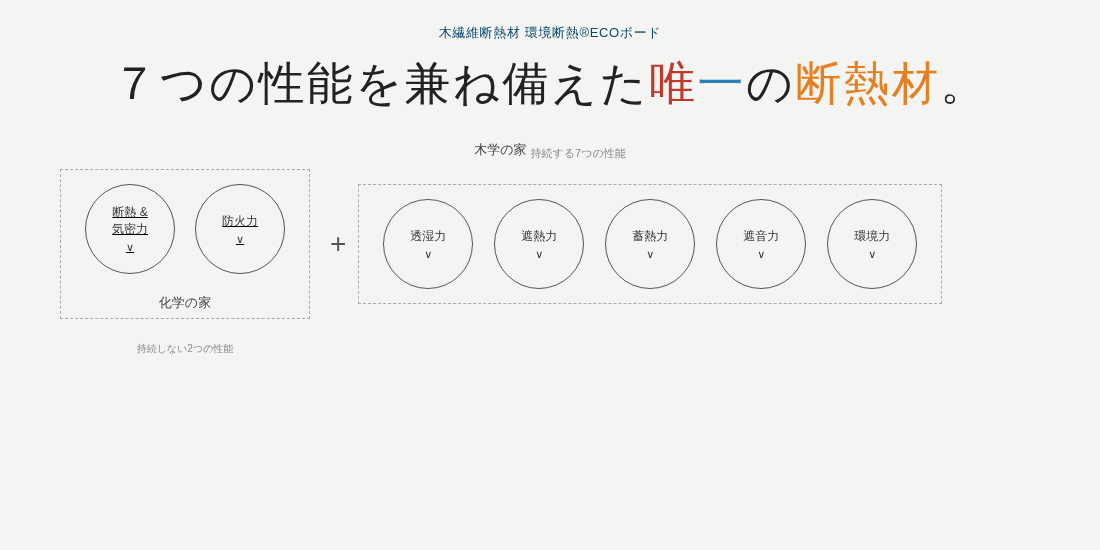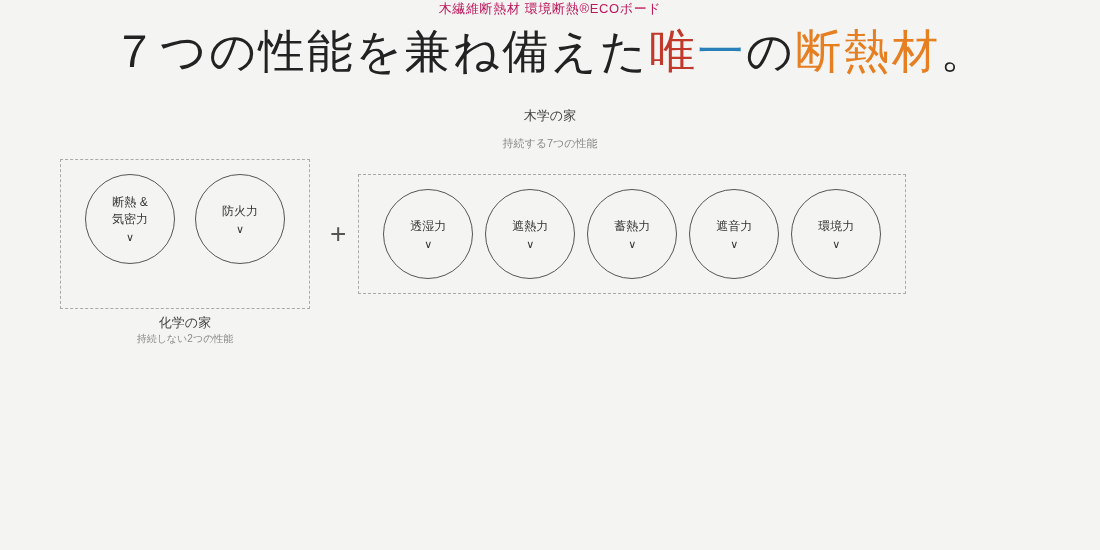--- a/index.html
+++ b/index.html
@@ -8,42 +8,43 @@
       font-family: 'Hiragino Sans', 'Yu Gothic', 'Meiryo', sans-serif;
       width: 1100px;
       height: 550px;
       overflow: hidden;
       display: flex;
       flex-direction: column;
       align-items: center;
     }
 
     .top-label {
+      margin-top: 24px;
       font-size: 13px;
-      color: #be185d;
+      color: #0c4a6e;
       letter-spacing: 0.05em;
     }
 
     .main-title {
-      margin-top: 6px;
+      margin-top: 14px;
       font-size: 46px;
       font-weight: 500;
       color: #222;
       letter-spacing: 0.05em;
       line-height: 1.2;
     }
 
     .main-title .accent-red { color: #c0392b; }
     .main-title .accent-blue { color: #2980b9; }
     .main-title .accent-orange { color: #e67e22; }
 
     .section-labels {
       margin-top: 28px;
       display: flex;
-      flex-direction: column;
+      flex-direction: row;
       align-items: center;
       gap: 4px;
     }
 
     .section-label-main {
       font-size: 13px;
       color: #444;
     }
 
     .section-label-sub {
@@ -54,33 +55,34 @@
 
     
     .dashed-group {
       border: 1.5px dashed #aaa;
       padding: 14px 18px 44px 18px;
       position: relative;
       display: flex;
       align-items: center;
       gap: 8px;
       margin-right: 8px;
+      text-decoration: underline;
     }
 
     .plus-sign {
       font-size: 28px;
       color: #555;
       margin: 0 12px;
       line-height: 1;
     }
 
     .right-group {
       display: flex;
       align-items: center;
-      gap: 0;
+      gap: 9px;
       border: 1.5px dashed #aaa;
       padding: 14px 18px 14px 18px;
     }
 
     .circle {
       width: 90px;
       height: 90px;
       border-radius: 50%;
       border: 1.5px solid #555;
       background: #f4f4f2;
@@ -107,20 +109,21 @@
 
     .group-caption {
       position: absolute;
       bottom: -38px;
       left: 50%;
       transform: translateX(-50%);
       display: flex;
       flex-direction: column;
       align-items: center;
       white-space: nowrap;
+      gap: 30px;
     }
 
     .group-caption-main {
       font-size: 13px;
       color: #444;
     }
 
     .group-caption-sub {
       font-size: 10px;
       color: #888;

